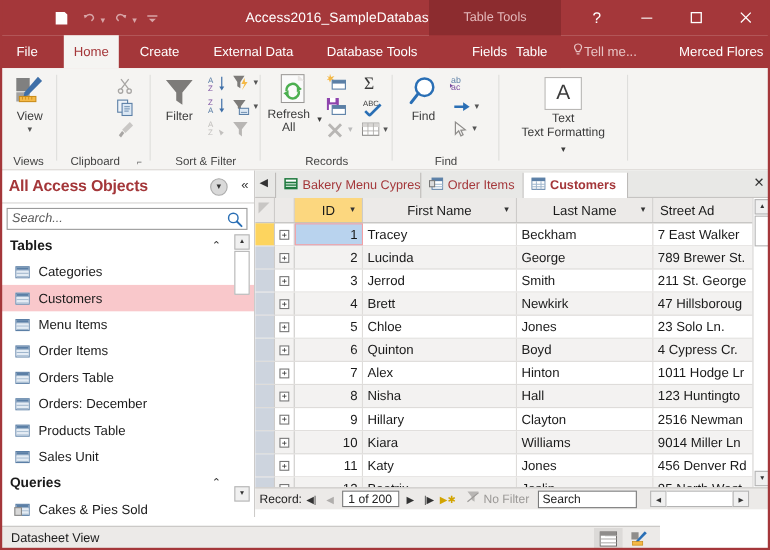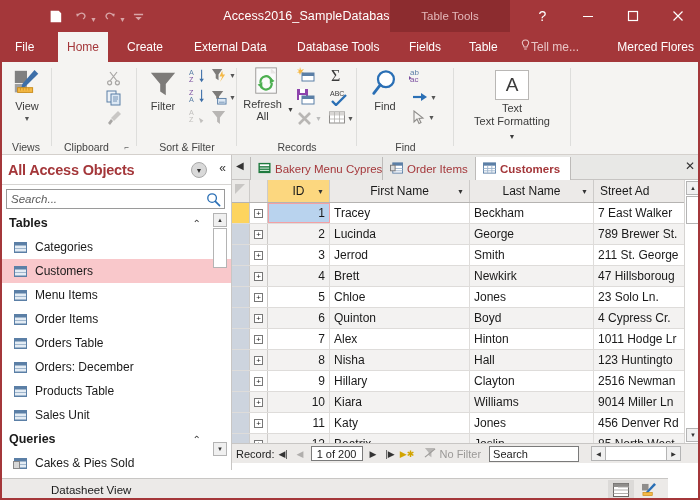--- a/index.html
+++ b/index.html
@@ -232,22 +232,22 @@
   }
   .hsb { margin-left: 12px; display: flex; align-items: center; }
   .hsb-btn {
     width: 15px; height: 15px; background: #f0f0f0; border: 1px solid #b4b4b4;
     display: flex; align-items: center; justify-content: center; font-size: 6px; color: #333;
   }
   .hsb-track { width: 60px; height: 15px; background: #fff; border: 1px solid #b4b4b4; border-left: 0; border-right: 0; }
 
   
   .statusbar {
-    position: absolute; bottom: 0; left: 0; width: 668px; height: 22px;
-    background: #eceae8; border-top: 1px solid #c8c6c4; display: flex; align-items: center; padding-left: 41px;
+    position: absolute; bottom: 0; left: 0; width: 600px; height: 22px;
+    background: #eceae8; border-top: 1px solid #c8c6c4; display: flex; align-items: center;
   }
   .status-text { font-size: 11.5px; color: #1a1a1a; margin-left: 10px; }
   .viewbtns { position: absolute; right: 6px; display: flex; gap: 2px; align-items: center; }
   .viewbtn { width: 26px; height: 20px; display: flex; align-items: center; justify-content: center; }
   .viewbtn.active { background: #dcdad8; }
 
   .edge-l { position: absolute; left: 0; top: 0; width: 2px; height: 500px; background: #a4373a; }
   .edge-r { position: absolute; right: 0; top: 0; width: 2px; height: 500px; background: #a4373a; }
   .edge-b { position: absolute; left: 0; bottom: 0; width: 700px; height: 2px; background: #a4373a; }
 </style>
@@ -308,21 +308,21 @@
       </div>
     </div>
   </div>
 
   <div class="tabstrip">
     <div class="rtab" style="left:6px;">File</div>
     <div class="rtab active" style="left:58px;">Home</div>
     <div class="rtab" style="left:118px;">Create</div>
     <div class="rtab" style="left:185px;">External Data</div>
     <div class="rtab" style="left:288px;">Database Tools</div>
-    <div class="rtab" style="left:400px;">Fields</div>
+    <div class="rtab" style="left:420px;">Fields</div>
     <div class="rtab" style="left:460px;">Table</div>
 
     <div class="tellme" style="left:520px;">
       <span>
         <svg width="11" height="13" viewBox="0 0 11 13">
             <path fill="none" stroke="#e8c4c5" stroke-width="1.1" d="M5.5 1 C3 1 1.7 3 2.6 5 C3.2 6.2 4 6.8 4 8 L7 8 C7 6.8 7.8 6.2 8.4 5 C9.3 3 8 1 5.5 1z"></path>
             <path stroke="#e8c4c5" stroke-width="1.1" d="M4.2 10 L6.8 10"></path>
           </svg>
       </span>
       <span>Tell me...</span>

